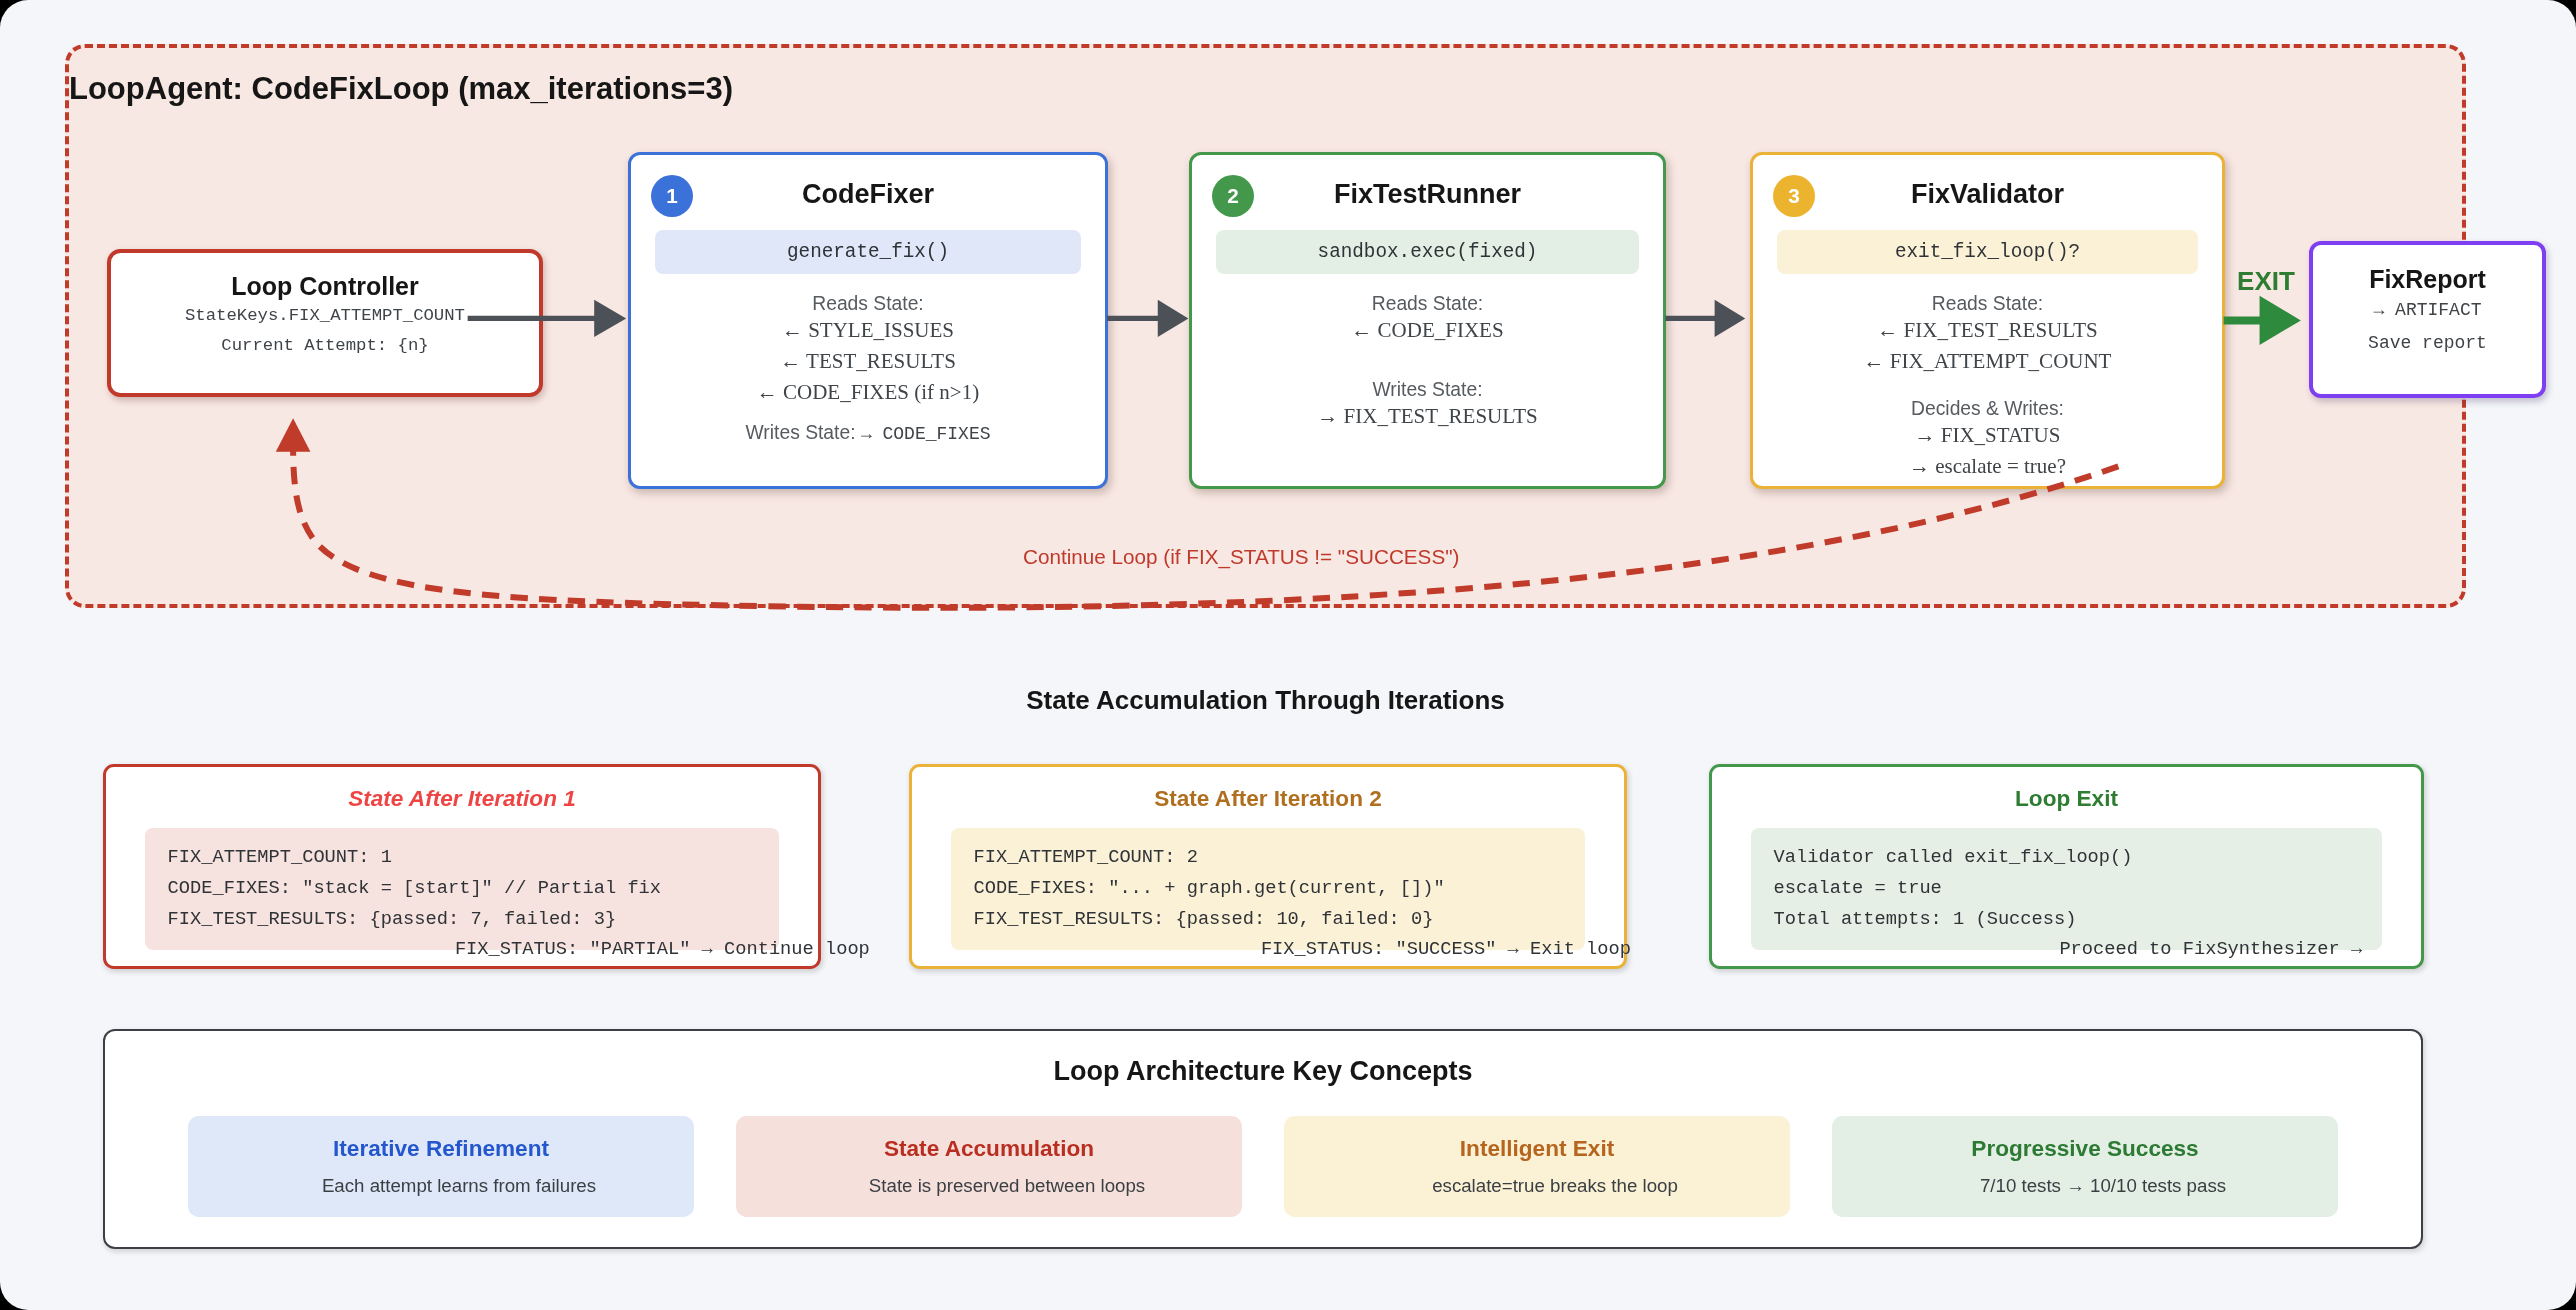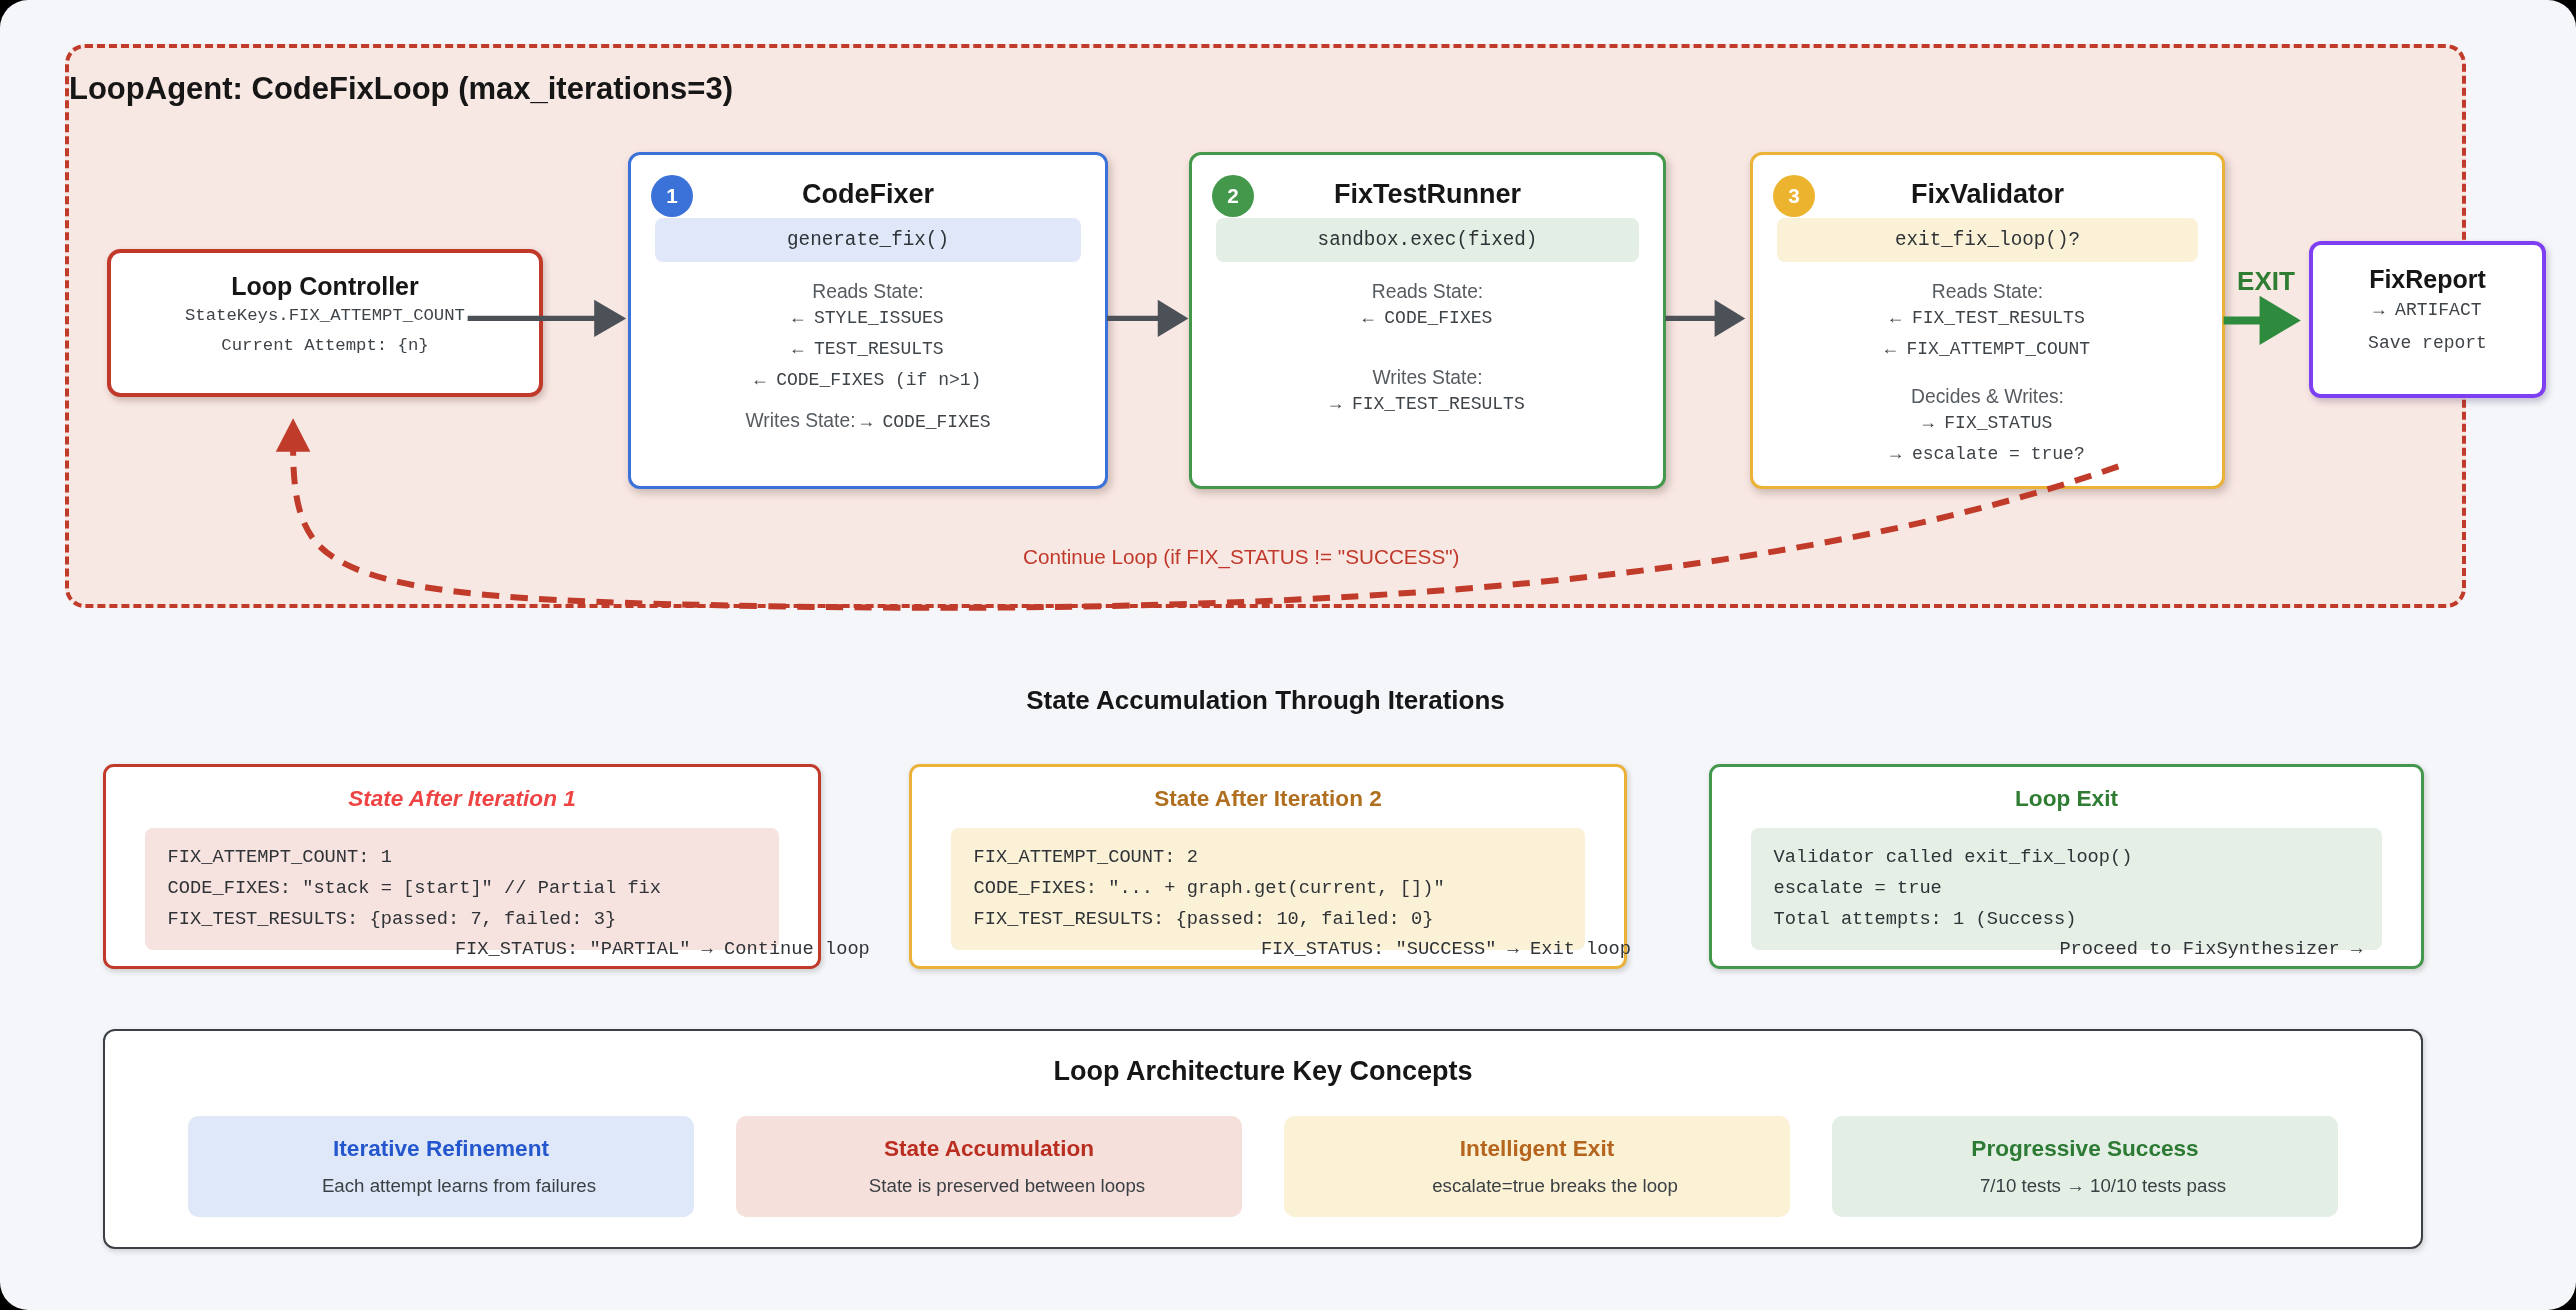--- a/index.html
+++ b/index.html
@@ -24,27 +24,27 @@
 
   .agent{position:absolute;top:104px;height:337px;background:#fff;border-radius:12px;
     text-align:center;box-shadow:2.7px 4px 8px rgba(80,50,40,.28);overflow:visible;}
   .agent-1{left:559px;width:480px;border:3.3px solid #3b72d9;}
   .agent-2{left:1120px;width:477px;border:3.3px solid #43984b;}
   .agent-3{left:1681px;width:475px;border:3.3px solid #eab236;}
   .badge{position:absolute;left:20px;top:20px;width:42px;height:42px;border-radius:50%;
     color:#fff;font-weight:bold;font-size:20.7px;display:flex;align-items:center;justify-content:center;}
   .badge-blue{background:#3b72d9;} .badge-green{background:#43984b;} .badge-amber{background:#ecb42e;}
   .agent-title{margin-top:24px;font-size:27px;font-weight:bold;color:#161616;}
-  .code-pill{margin:8px 24px 0;height:44px;border-radius:8px;display:flex;
+  .code-pill{margin:20px 24px 0;height:44px;border-radius:8px;display:flex;
     align-items:center;justify-content:center;font-family:"Liberation Mono","DejaVu Sans Mono",monospace;
     font-size:19.3px;color:#2f3337;}
   .pill-blue{background:#dfe7f8;} .pill-green{background:#e3efe4;} .pill-amber{background:#fbf1d6;}
   .state-label{margin-top:18.7px;font-size:19.3px;color:#565b60;}
-  .mono-item{font-family:Liberation Mono, monospace;
-    font-size:18px;line-height:31px;color:#3f4449;}
+  .mono-item{font-family:Liberation Serif, serif;
+    font-size:21px;line-height:31px;color:#3f4449;}
   .spacer{height:33px;}
   .writes-row{margin-top:14.7px;font-size:19.3px;color:#565b60;}
   .writes-row .mono{font-size:18px;color:#3f4449;}
   .decides{margin-top:21px;}
 
   .report{position:absolute;left:2240px;top:193px;width:237px;height:157px;background:#fff;
     border:4px solid #7e3ff2;border-radius:12px;text-align:center;box-shadow:2px 3.3px 6.7px rgba(60,40,90,.25);}
   .report-title{margin-top:20px;font-size:25px;font-weight:bold;color:#161616;}
   .report .mono-line{font-size:18px;line-height:33px;color:#3f4449;}
   .report .mono-line:first-of-type{margin-top:8px;}

